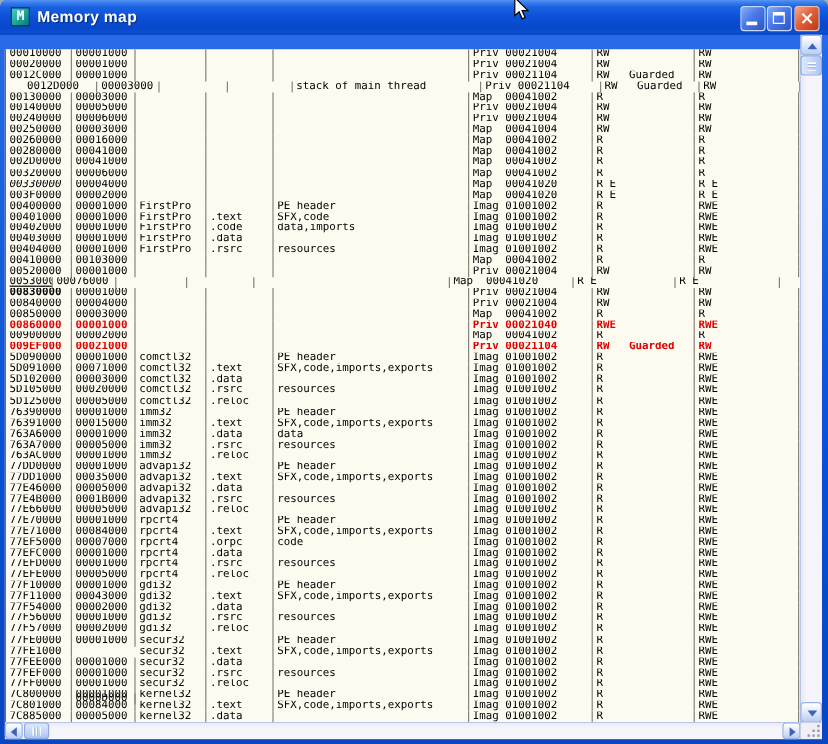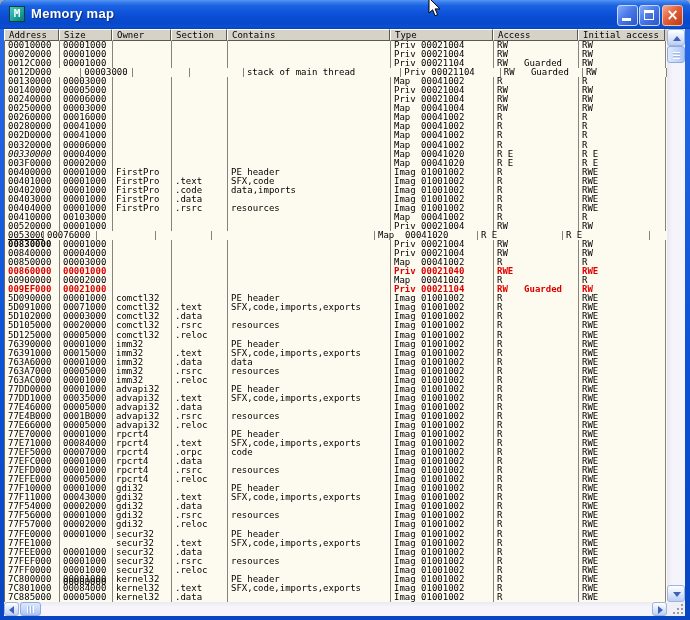--- a/index.html
+++ b/index.html
@@ -110,30 +110,20 @@
       <div class="glyph-close">×</div>
     </div>
   </div>
 
   <div class="cursor">
     <svg width="14" height="20" viewBox="0 0 14 20">
       <path d="M1 0 L1 15 L4.6 11.8 L7.1 17.7 L9.6 16.6 L7.1 10.9 L12 10.9 Z" fill="#ffffff" stroke="#000000" stroke-width="1"></path>
     </svg>
   </div>
 
-  <div class="header-row" id="header-row">
-      <div class="hcell" style="width: 55px;">Address</div>
-      <div class="hcell" style="width: 53px;">Size</div>
-      <div class="hcell" style="width: 59px;">Owner</div>
-      <div class="hcell" style="width: 56px;">Section</div>
-      <div class="hcell" style="width: 163px;">Contains</div>
-      <div class="hcell" style="width: 103px;">Type</div>
-      <div class="hcell" style="width: 85px;">Access</div>
-      <div class="hcell" style="width: 87px;">Initial access</div>
-    </div>
 
   <div class="data" id="data-area">
       <div class="trow">
         <span class="cell" style="width: 55px;">00010000</span>
         <span class="cell" style="width: 53px;">00001000</span>
         <span class="cell" style="width: 59px;"></span>
         <span class="cell" style="width: 56px;"></span>
         <span class="cell" style="width: 163px;"></span>
         <span class="cell" style="width: 103px;">Priv 00021004</span>
         <span class="cell" style="width: 85px;">RW</span>
@@ -153,21 +143,21 @@
         <span class="cell" style="width: 55px;">0012C000</span>
         <span class="cell" style="width: 53px;">00001000</span>
         <span class="cell" style="width: 59px;"></span>
         <span class="cell" style="width: 56px;"></span>
         <span class="cell" style="width: 163px;"></span>
         <span class="cell" style="width: 103px;">Priv 00021104</span>
         <span class="cell" style="width: 85px;">RW   Guarded</span>
         <span class="cell" style="width: 87px;">RW</span>
       </div>
       <div class="trow">
-        <span class="cell" style="width: 79px;">0012D000</span>
+        <span class="cell" style="width: 79px; text-align: center;">0012D000</span>
         <span class="cell" style="width: 53px;">00003000</span>
         <span class="cell" style="width: 59px;"></span>
         <span class="cell" style="width: 56px;"></span>
         <span class="cell" style="width: 163px;">stack of main thread</span>
         <span class="cell" style="width: 103px;">Priv 00021104</span>
         <span class="cell" style="width: 85px;">RW   Guarded</span>
         <span class="cell" style="width: 87px;">RW</span>
       </div>
       <div class="trow">
         <span class="cell" style="width: 55px;">00130000</span>

